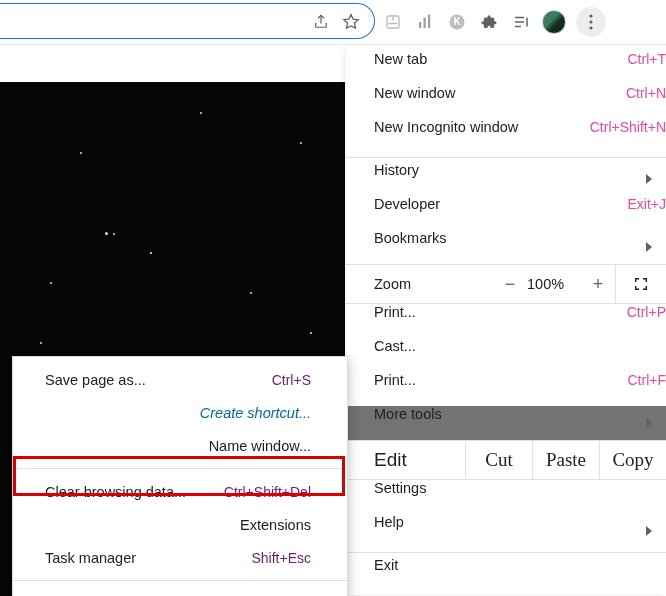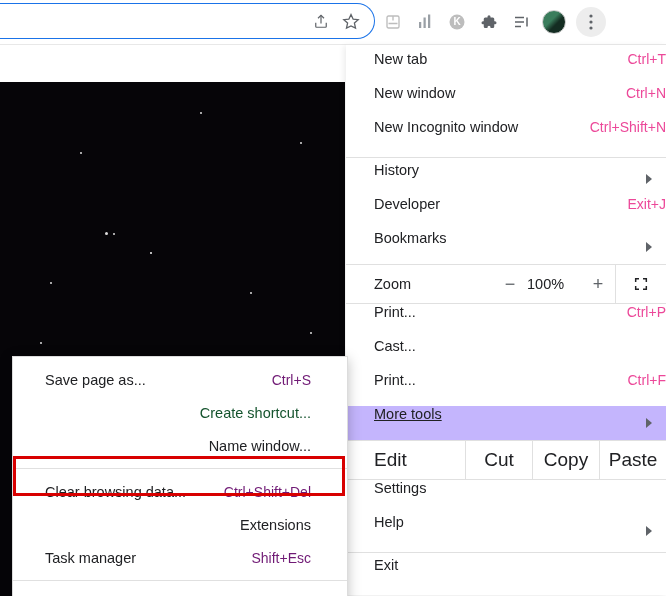--- a/index.html
+++ b/index.html
@@ -127,22 +127,21 @@
     content:"";
     position:absolute;
     right:14px; top:50%;
     width:0;height:0;
     border-top:5px solid transparent;
     border-bottom:5px solid transparent;
     border-left:6px solid #5f6368;
     transform:translateY(-50%);
   }
   .menu .item.hover {
-    background:#c4b5fd;
-    text-decoration:underline;
+    background:#737373;
   }
   .zoom-row {
     display:flex;
     align-items:center;
     height:38px;
     font-size:14.5px;
     color:#202124;
     border-top:1px solid #e0e0e0;
     border-bottom:1px solid #e0e0e0;
   }
@@ -165,21 +164,21 @@
     color:#202124;
     border-bottom:1px solid #e0e0e0;
   }
   .edit-row .lbl { padding-left:28px; }
   .edit-row .spacer { flex:1; }
   .edit-row .act {
     width:66px;
     text-align:center;
     border-left:1px solid #e0e0e0;
     height:100%;
-    display:flex;align-items:center;justify-content:center;
+    display:flex;align-items:center;justify-content:center;font-family:Liberation Serif, serif;
   }
   
   .submenu {
     position:absolute;
     left:12px;
     top:356px;
     width:334px;
     background:#fff;
     box-shadow: 0 3px 12px rgba(0,0,0,0.25);
     border:1px solid #dcdcdc;
@@ -189,21 +188,21 @@
   .submenu .sitem {
     height:33px;
     display:flex;
     align-items:center;
     font-size:14.5px;
     color:#202124;
     padding-left:32px;
     padding-right:36px;
     justify-content:flex-end;
   }
-  .submenu .sitem.disabled { color:#14532d; }
+  .submenu .sitem.disabled { color:#0369a1;font-style:italic; }
   .submenu .sitem .shortcut {
     margin-left:auto; color:#701a75; font-size:14px;
   }
   .submenu .ssep { height:1px;background:#e0e0e0;margin:6px 0; }
   .highlight-box {
     position:absolute;
     border:3px solid #d80000;
     box-sizing:border-box;
     pointer-events:none;
     z-index:20;
@@ -338,22 +337,22 @@
       <span class="shortcut">Ctrl+F</span>
     </div>
     <div class="item with-caret hover">
       <span>More tools</span>
     </div>
 
     <div class="edit-row" style="border-top:1px solid #e0e0e0;">
       <span class="lbl">Edit</span>
       <span class="spacer"></span>
       <span class="act">Cut</span>
+      <span class="act">Paste</span>
       <span class="act">Copy</span>
-      <span class="act">Paste</span>
     </div>
 
     <div class="item">
       <span>Settings</span>
     </div>
     <div class="item with-caret">
       <span>Help</span>
     </div>
     <div class="sep"></div>
     <div class="item">

